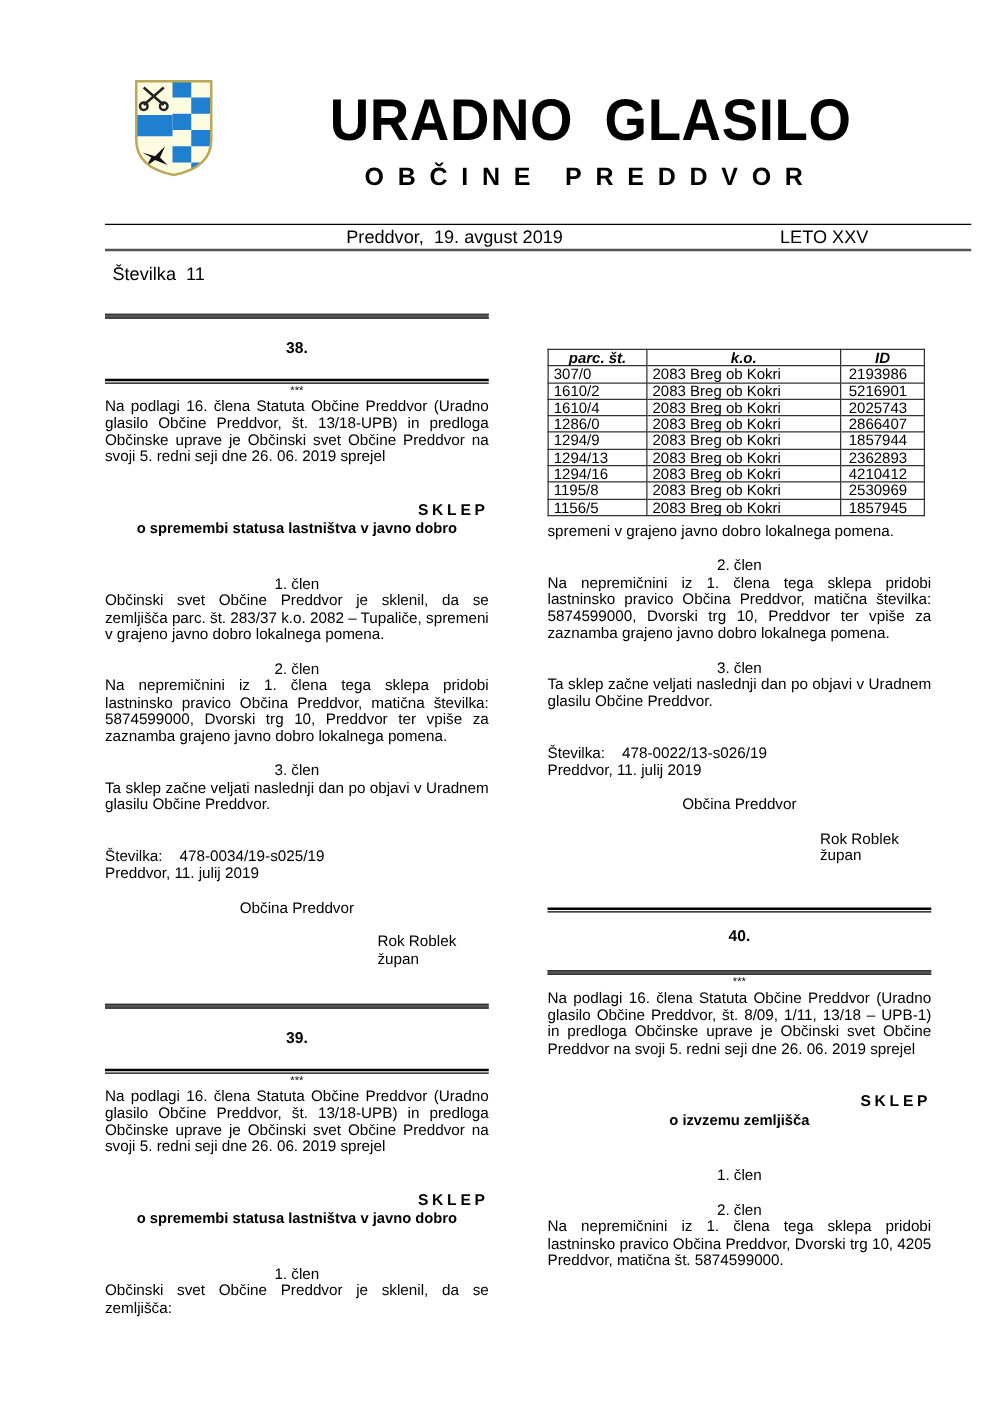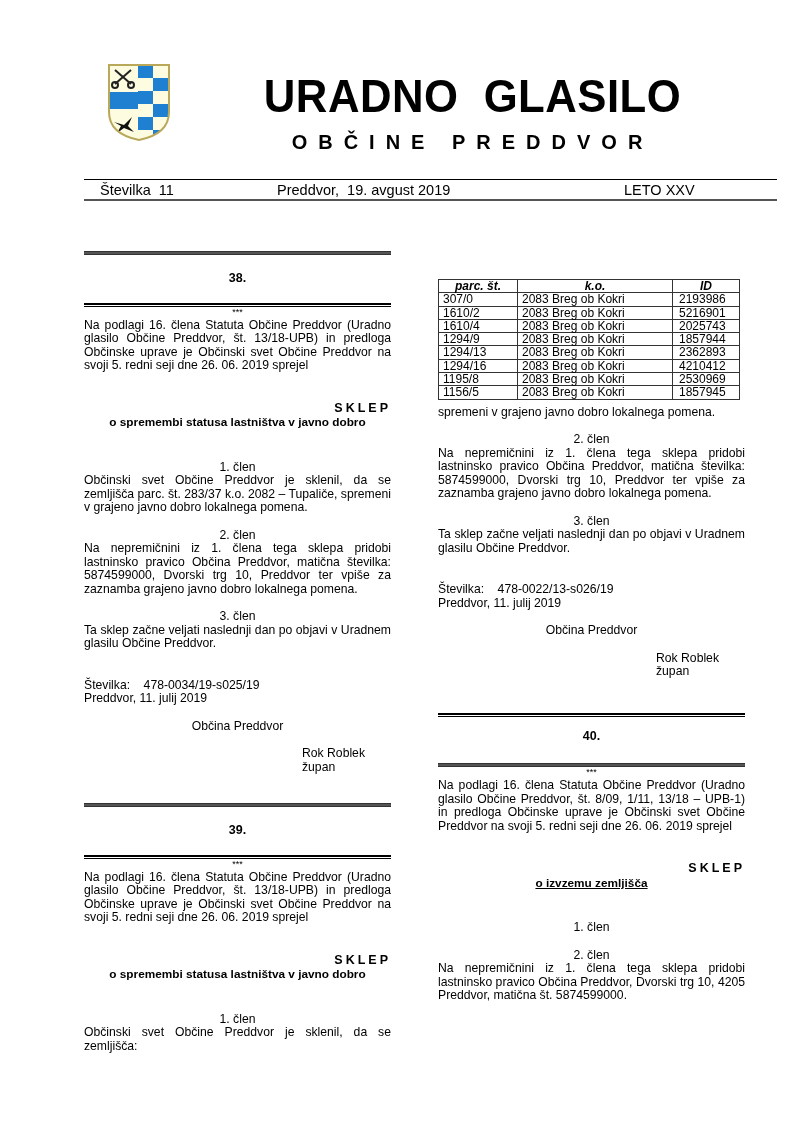--- a/index.html
+++ b/index.html
@@ -8,21 +8,21 @@
   .abs { position: absolute; }
   
   #crest { left: 106px; top: 62px; width: 66px; height: 80px; }
   #title { left: 200px; top: 70px; width: 545px; text-align: center;
            font-size: 47px; font-weight: bold; letter-spacing: 0.5px; line-height: 52px;
            transform: scaleX(0.93); transform-origin: center; }
   #subtitle { left: 200px; top: 126px; width: 545px; text-align: center;
               font-size: 20px; font-weight: bold; letter-spacing: 11px; line-height: 32px; }
   .hrule { position: absolute; left: 84px; width: 693px; background: #000; height: 1px; }
   #issue-row { left: 84px; top: 181px; width: 693px; height: 18px; font-size: 14.5px; line-height: 18px; }
-  #issue-row .c1 { position: absolute; left: 16px; }
+  #issue-row .c1 { position: absolute; left: 6px; margin-top: 30px; }
   #issue-row .c2 { position: absolute; left: 193px; }
   #issue-row .c3 { position: absolute; left: 540px; }
 
   
   .col { position: absolute; width: 307px; font-size: 12.2px; line-height: 13.5px; }
   #colL { left: 84px; }
   #colR { left: 438px; }
   .thickrule { height: 4px; background: #555; border-top: 1px solid #333; border-bottom: 1px solid #333; box-sizing: border-box; }
   .dblrule { height: 4px; border-top: 2px solid #000; border-bottom: 1px solid #000; box-sizing: border-box; }
   .num { text-align: center; font-weight: bold; font-size: 12.5px; }
@@ -137,20 +137,25 @@
           <td>1610/2</td>
           <td>2083 Breg ob Kokri</td>
           <td class="c3">5216901</td>
         </tr>
         <tr>
           <td>1610/4</td>
           <td>2083 Breg ob Kokri</td>
           <td class="c3">2025743</td>
         </tr>
         <tr>
+          <td>1286/0</td>
+          <td>2083 Breg ob Kokri</td>
+          <td class="c3">2866407</td>
+        </tr>
+        <tr>
           <td>1294/9</td>
           <td>2083 Breg ob Kokri</td>
           <td class="c3">1857944</td>
         </tr>
         <tr>
           <td>1294/13</td>
           <td>2083 Breg ob Kokri</td>
           <td class="c3">2362893</td>
         </tr>
         <tr>
@@ -182,17 +187,17 @@
   <div class="center" style="margin-top:14px;">Občina Preddvor</div>
   <div class="sig" style="margin-top:14px;">Rok Roblek</div>
   <div class="sig">župan</div>
 
   <div class="dblrule" style="margin-top:34px;"></div>
   <div class="num" style="margin-top:13px;">40.</div>
   <div class="thickrule" style="margin-top:20px;"></div>
   <div class="stars" style="margin-top:1px;">***</div>
   <div class="just" style="margin-top:2px;">Na podlagi 16. člena Statuta Občine Preddvor (Uradno glasilo Občine Preddvor, št. 8/09, 1/11, 13/18 – UPB-1) in predloga Občinske uprave je Občinski svet Občine Preddvor na svoji 5. redni seji dne 26. 06. 2019 sprejel</div>
   <div class="sklep" style="margin-top:29px;">SKLEP</div>
-  <div class="sklep-sub" style="margin-top:1px;text-decoration:underline;">o izvzemu zemljišča</div>
+  <div class="sklep-sub" style="margin-top:1px;">o izvzemu zemljišča</div>
   <div class="center" style="margin-top:31px;">1. člen</div>
   <div class="center" style="margin-top:14px;">2. člen</div>
   <div class="just">Na nepremičnini iz 1. člena tega sklepa pridobi lastninsko pravico Občina Preddvor, Dvorski trg 10, 4205 Preddvor, matična št. 5874599000.</div>
 </div>
 
 </body></html>

